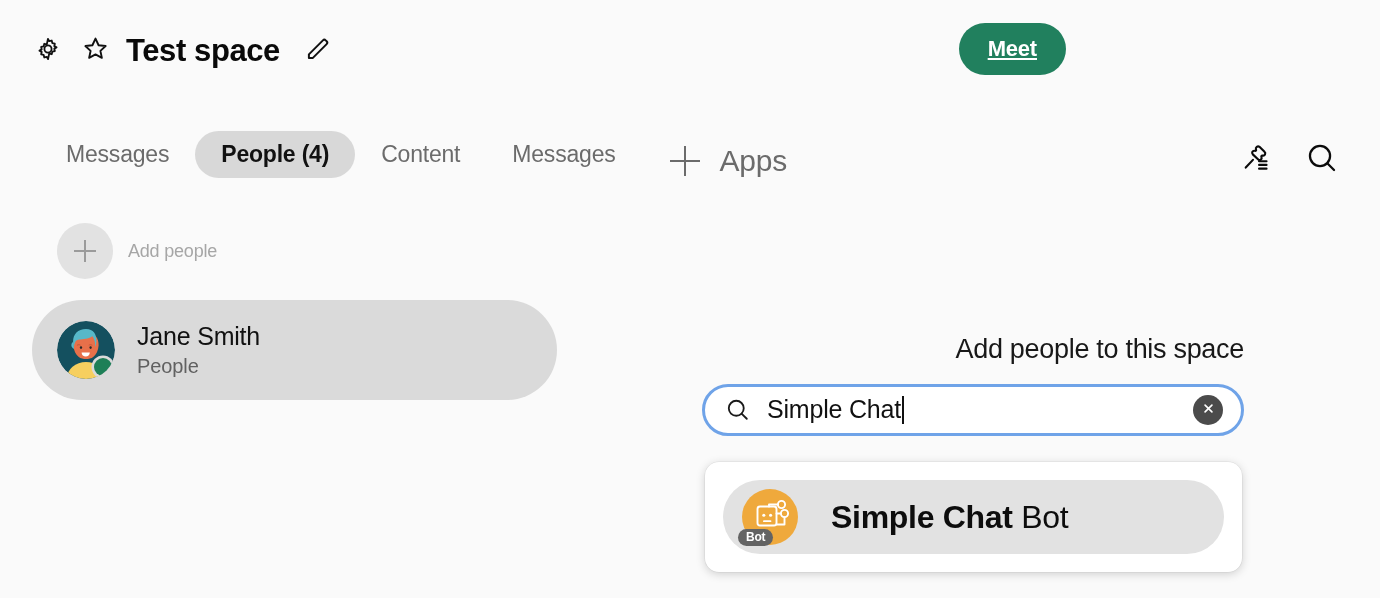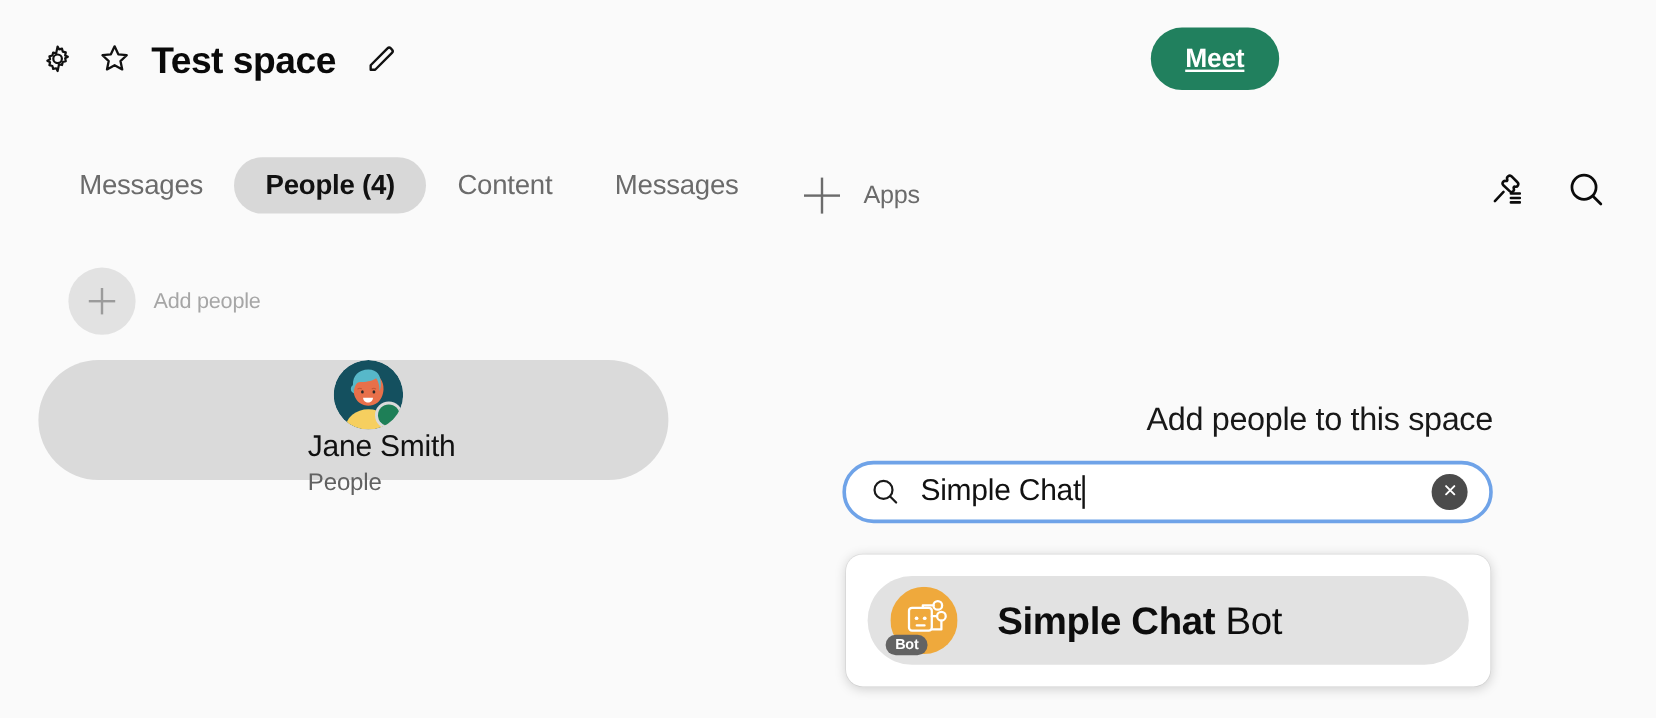--- a/index.html
+++ b/index.html
@@ -131,21 +131,21 @@
   }
   .plus-icon::before, .plus-icon::after {
     content: "";
     position: absolute;
     background: #6b6b6b;
   }
   .plus-icon::before { left: 0; top: 14px; width: 30px; height: 2.2px; }
   .plus-icon::after { top: 0; left: 14px; height: 30px; width: 2.2px; }
 
   .apps-label {
-    font-size: 21px;
+    font-size: 30px;
     color: #6b6b6b;
     letter-spacing: -0.2px;
   }
 
   .tabbar-actions {
     position: absolute;
     right: 38px;
     top: 14px;
     display: flex;
     align-items: center;
@@ -194,21 +194,20 @@
 
   .person-row {
     display: flex;
     align-items: center;
     height: 100px;
     background: #dadada;
     border-radius: 50px;
     padding-left: 25px;
     margin-top: 10px;
     cursor: pointer;
-    flex-direction: column;
   }
 
   .avatar-wrap {
     position: relative;
     width: 58px;
     height: 58px;
     flex: none;
   }
   .avatar-wrap svg { display: block; border-radius: 50%; }
 

